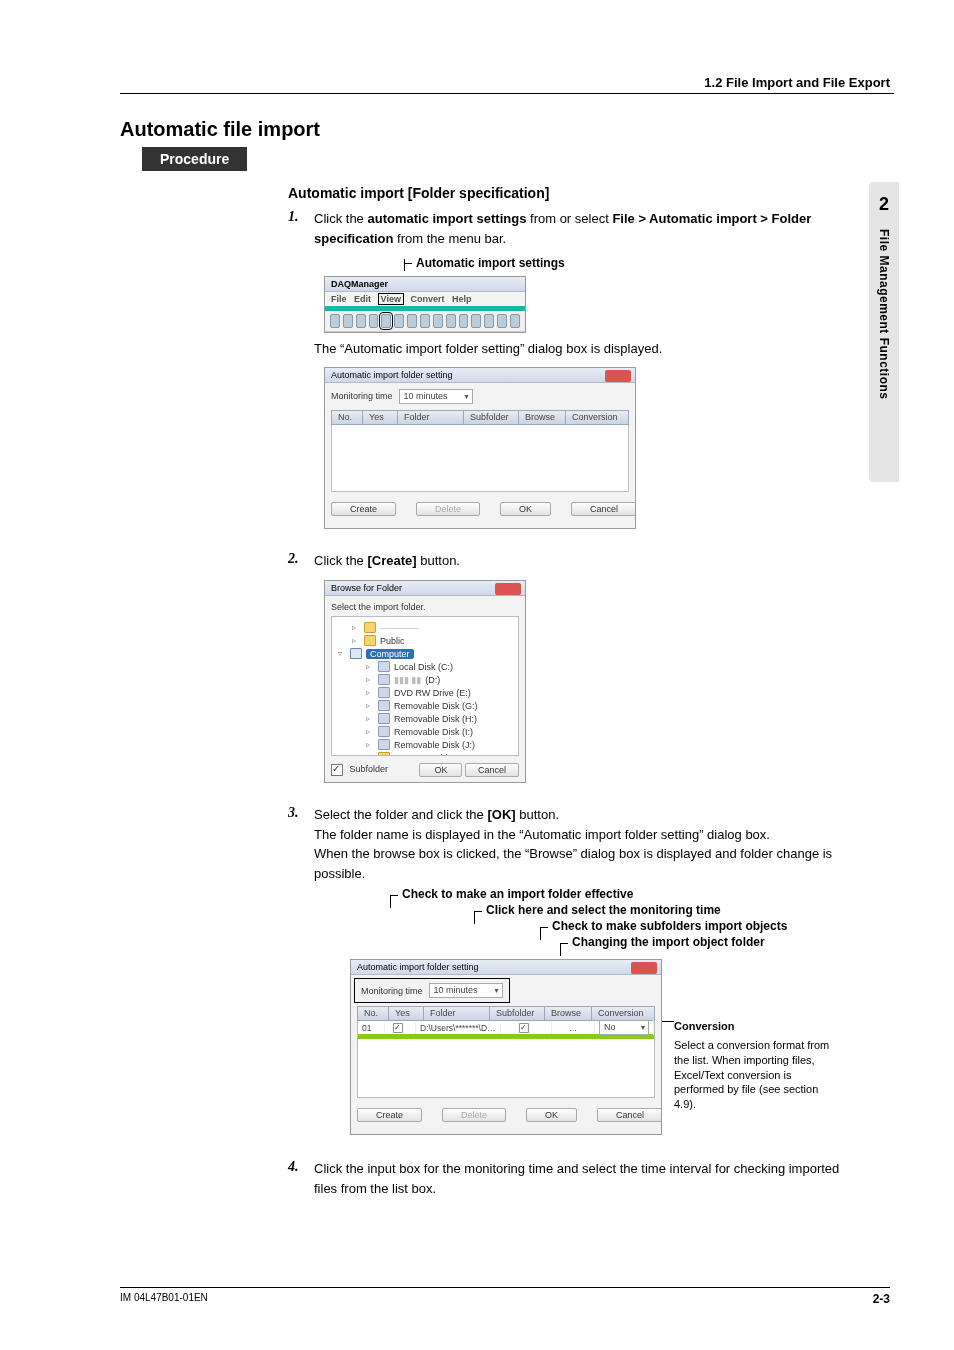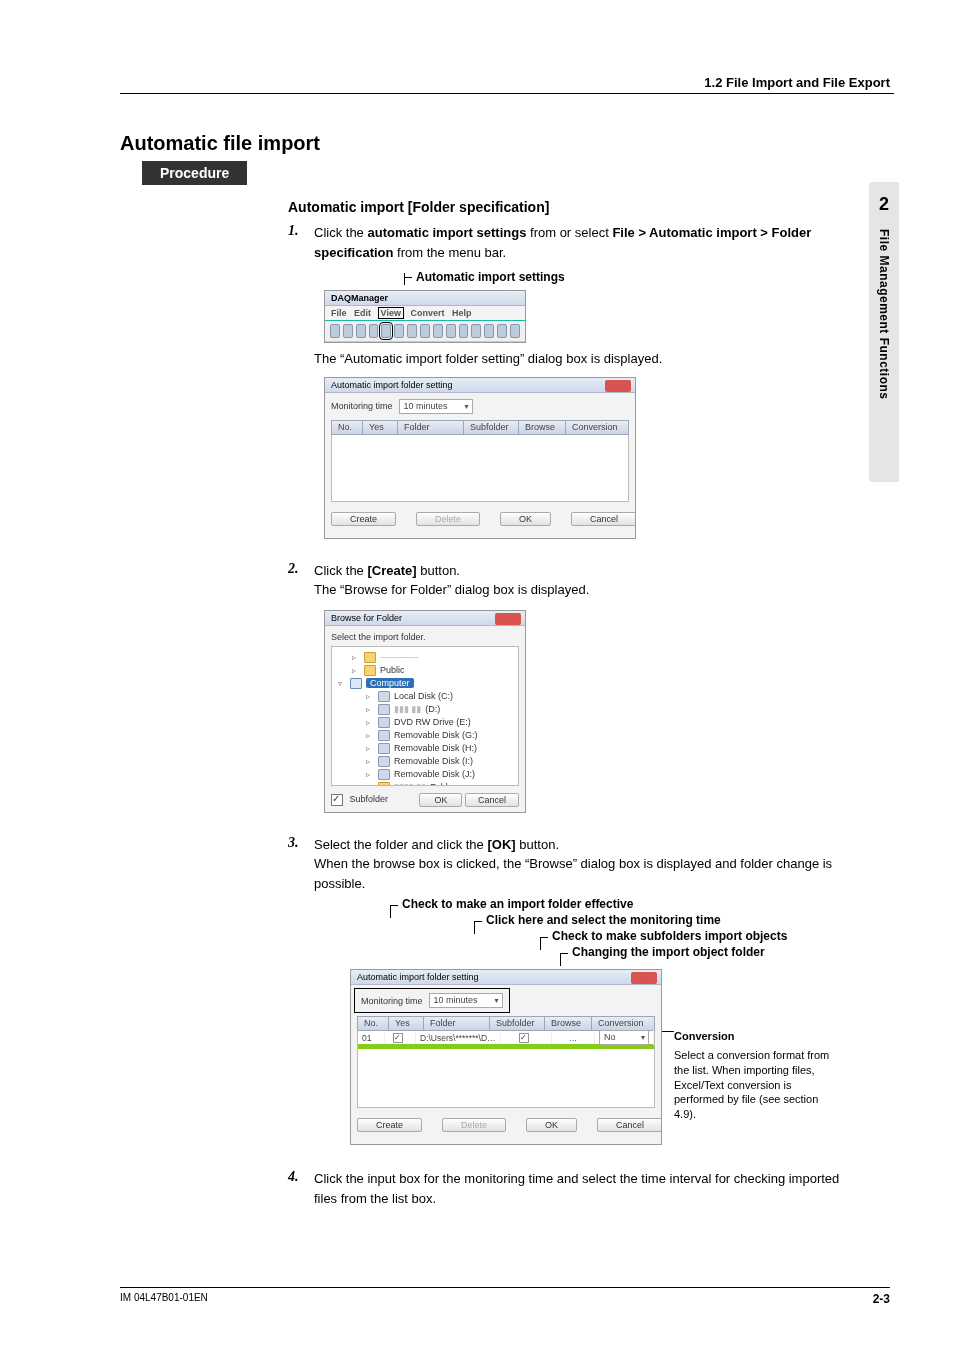--- a/index.html
+++ b/index.html
@@ -50,21 +50,21 @@
     margin-bottom: 14px;
   }
   .side-tab-text {
     writing-mode: vertical-rl;
     font-weight: bold;
     font-size: 12px;
     letter-spacing: 0.5px;
   }
   .content {
     position: absolute;
-    top: 132px;
+    top: 118px;
     left: 120px;
     width: 745px;
   }
   h1.section {
     font-size: 20px;
     margin: 0 0 6px 0;
   }
   .proc-box {
     background: #333;
     color: #fff;
@@ -138,21 +138,21 @@
   .fi-title {
     background: linear-gradient(#e7edf7, #cfd9ea);
     font-size: 9px;
     padding: 2px 6px;
     border-bottom: 1px solid #b0b8c8;
   }
   .fi-menu {
     background: #f4f4f4;
     font-size: 9px;
     padding: 2px 6px;
-    border-bottom: 1px solid #14b8a6;
+    border-bottom: 5px solid #14b8a6;
     color: #555;
   }
   .fi-toolbar {
     background: #f0f0f0;
     padding: 3px 5px;
     border-bottom: 1px solid #ccc;
     display: flex;
     gap: 3px;
   }
   .fi-icon {
@@ -460,21 +460,20 @@
         </div>
       </li>
 
       <li style="margin-top:22px;">
         <span class="num">2.</span>
         <div class="body-text">
           <span>Click the </span>
           <b>[Create]</b>
           <span> button.</span>
         </div>
-        <div class="body-text">The “Browse for Folder” dialog box is displayed.</div>
 
         <div class="fakeimg" style="width:200px; margin-top:10px;">
           <div class="fi-close"></div>
           <div class="fi-title">Browse for Folder</div>
           <div class="fi-body">
             <div class="fi-label" style="margin-bottom:4px;">Select the import folder.</div>
             <div class="browse-list">
               <div class="browse-item indent1">
                   <span class="bi-caret">▹</span>
                   <span class="bi-ico ico-folder"></span>
@@ -547,20 +546,21 @@
         </div>
       </li>
 
       <li style="margin-top:22px;">
         <span class="num">3.</span>
         <div class="body-text">
           <span>Select the folder and click the </span>
           <b>[OK]</b>
           <span> button.</span>
         </div>
+        <div class="body-text">The folder name is displayed in the “Automatic import folder setting” dialog box.</div>
         <div class="body-text">When the browse box is clicked, the “Browse” dialog box is displayed and folder change is possible.</div>
 
         <div class="step3-labels">
           <div class="line" style="margin-left:50px;">
             <span class="stub"></span>
             <span class="callout-label">Check to make an import folder effective</span>
           </div>
           <div class="line" style="margin-left:134px;">
             <span class="stub"></span>
             <span class="callout-label">Click here and select the monitoring time</span>

